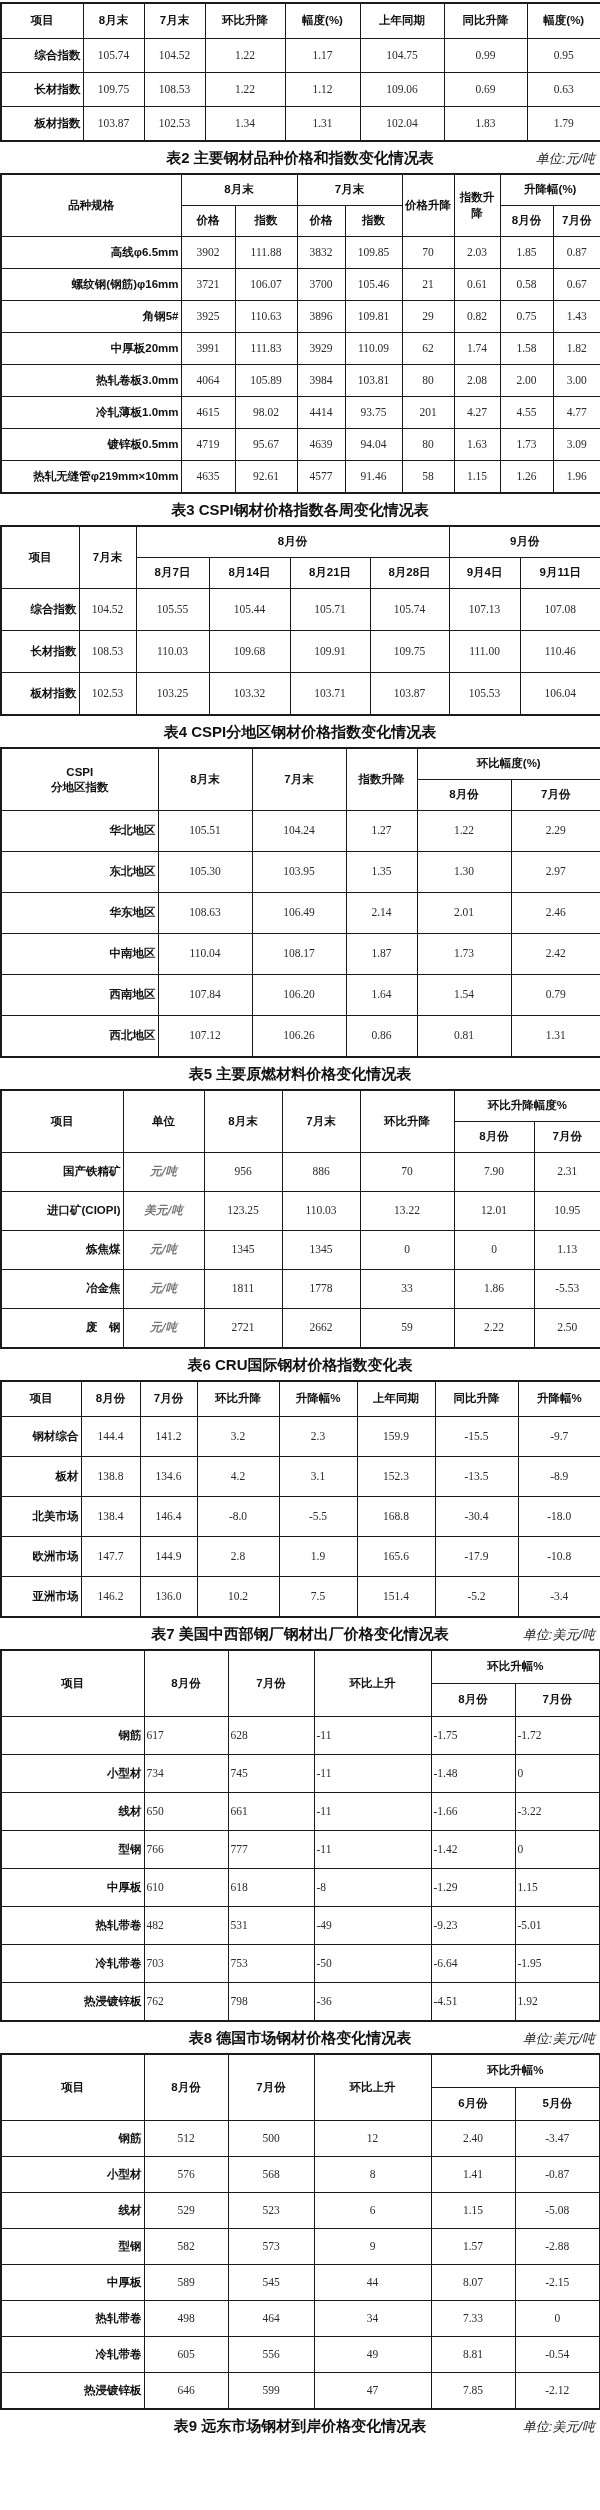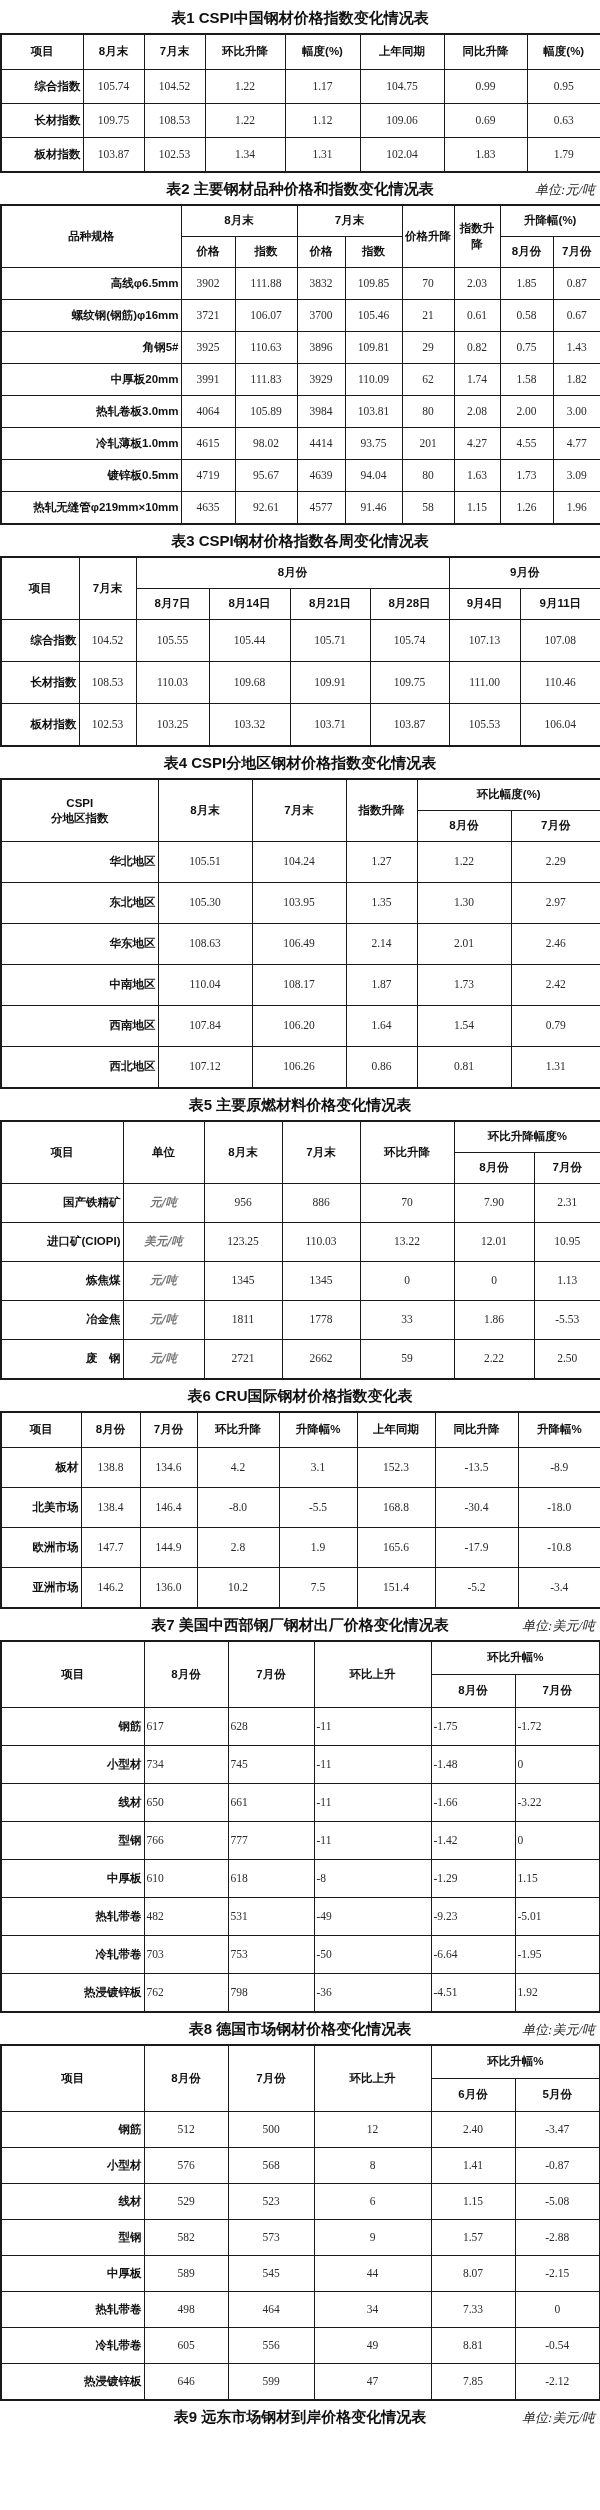--- a/index.html
+++ b/index.html
@@ -21,21 +21,21 @@
     padding:7px 0 5px 0;
     white-space:nowrap;
   }
   .tcap .tunit {
     position:absolute;
     right:5px;
     bottom:5px;
     font-weight:normal;
     font-style:italic;
     font-size:13px;
-    font-family:Liberation Serif, serif;
+    font-family:Liberation Sans, sans-serif;
     color:#222;
   }
 
   table {
     width:600px;
     border-collapse:collapse;
     table-layout:fixed;
     border:2px solid #1a1a1a;
   }
   th, td {
@@ -86,23 +86,20 @@
   #t7 td:not(:first-child) { text-align:left; }
 
   .two-line div { line-height:1.3; }
 </style>
 </head>
 <body>
 
 <div class="page">
 
   <section>
-    <div class="tcap">
-      <span>表1 CSPI中国钢材价格指数变化情况表</span>
-    </div>
     <table id="t1">
       <colgroup>
           <col style="width:82px">
           <col style="width:61px">
           <col style="width:61px">
           <col style="width:80px">
           <col style="width:75px">
           <col style="width:84px">
           <col style="width:83px">
           <col style="width:74px">
@@ -530,20 +527,30 @@
           <th>7月份</th>
           <th>环比升降</th>
           <th>升降幅%</th>
           <th>上年同期</th>
           <th>同比升降</th>
           <th>升降幅%</th>
         </tr>
       </thead>
       <tbody>
           <tr>
+            <td>钢材综合</td>
+            <td>144.4</td>
+            <td>141.2</td>
+            <td>3.2</td>
+            <td>2.3</td>
+            <td>159.9</td>
+            <td>-15.5</td>
+            <td>-9.7</td>
+          </tr>
+          <tr>
             <td>板材</td>
             <td>138.8</td>
             <td>134.6</td>
             <td>4.2</td>
             <td>3.1</td>
             <td>152.3</td>
             <td>-13.5</td>
             <td>-8.9</td>
           </tr>
           <tr>

